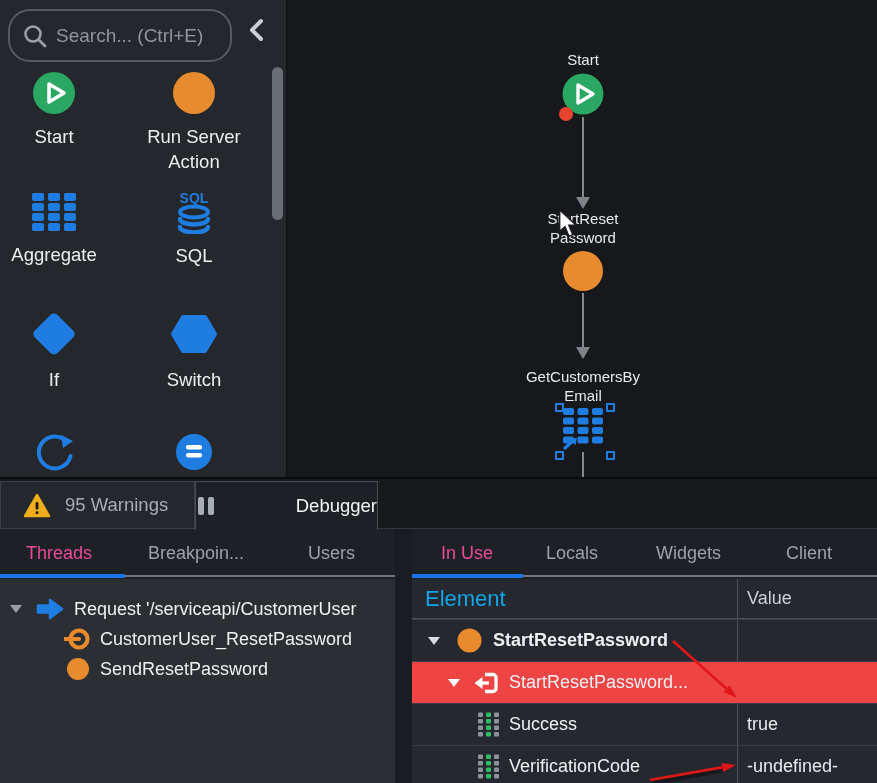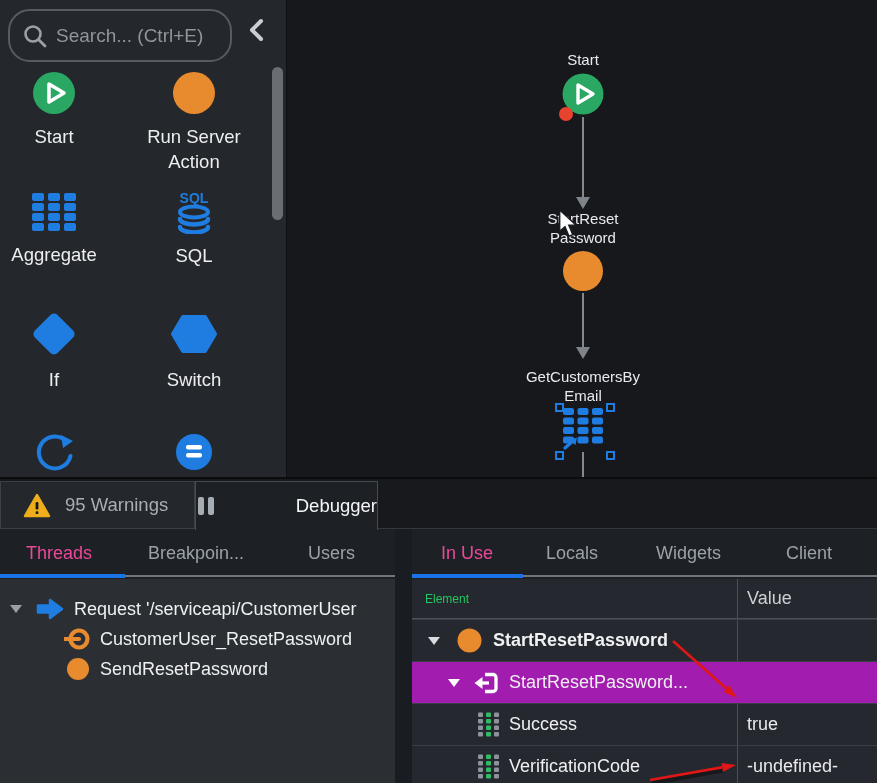--- a/index.html
+++ b/index.html
@@ -47,27 +47,27 @@
   .gline { position:absolute; top:96px; height:2px; background:#70757a; }
   .splitter { position:absolute; left:395px; top:50px; width:17px; height:256px; background:#191c20; }
   
   .treepanel { position:absolute; left:0; top:100px; width:395px; height:206px; background:#2b2f34; overflow:hidden; }
   .tree-row { position:absolute; height:30px; display:flex; align-items:center; white-space:nowrap; cursor:pointer; }
   .tree-row .tr-label { font-size:18px; color:#eef0f2; }
   .caret { width:0; height:0; border-left:6.5px solid transparent; border-right:6.5px solid transparent; border-top:8px solid #9ba0a6; }
   
   .watch { position:absolute; left:412px; top:100px; width:465px; height:206px; background:#25282e; overflow:hidden; }
   .watch-header { position:relative; height:40px; display:flex; align-items:center; border-bottom:1px solid #4b5056; }
-  .watch-header .hcell { font-size:12px; color:#22c55e;text-align:right; }
+  .watch-header .hcell { font-size:22px; color:#0ea5e9;text-align:right; }
   .vcell { position:absolute; left:325px; top:0; bottom:0; right:0; display:flex; align-items:center;
     padding-left:9px; border-left:1px solid #4b5056; font-size:18px; color:#e8eaed; }
   .watch-row { position:relative; height:42px; display:flex; align-items:center; border-top:1px solid #3a3f45; cursor:pointer; }
   .watch-row:first-of-type { border-top:none; }
   .watch-row .rlabel { font-size:18px; color:#eef0f2; white-space:nowrap; }
-  .watch-row.selected { background:#a21caf; }
+  .watch-row.selected { background:#ef4444; }
   .watch-row.selected .vcell { border-left:none; }
   .watch-row .caret { border-top-color:#d8dce0; }
   .overlay { position:absolute; left:0; top:0; width:877px; height:783px; pointer-events:none; z-index:40; }
   .icon { flex:none; display:block; }
 </style>
 </head>
 <body>
 
 <div class="toolbox">
   <div class="searchbox">

